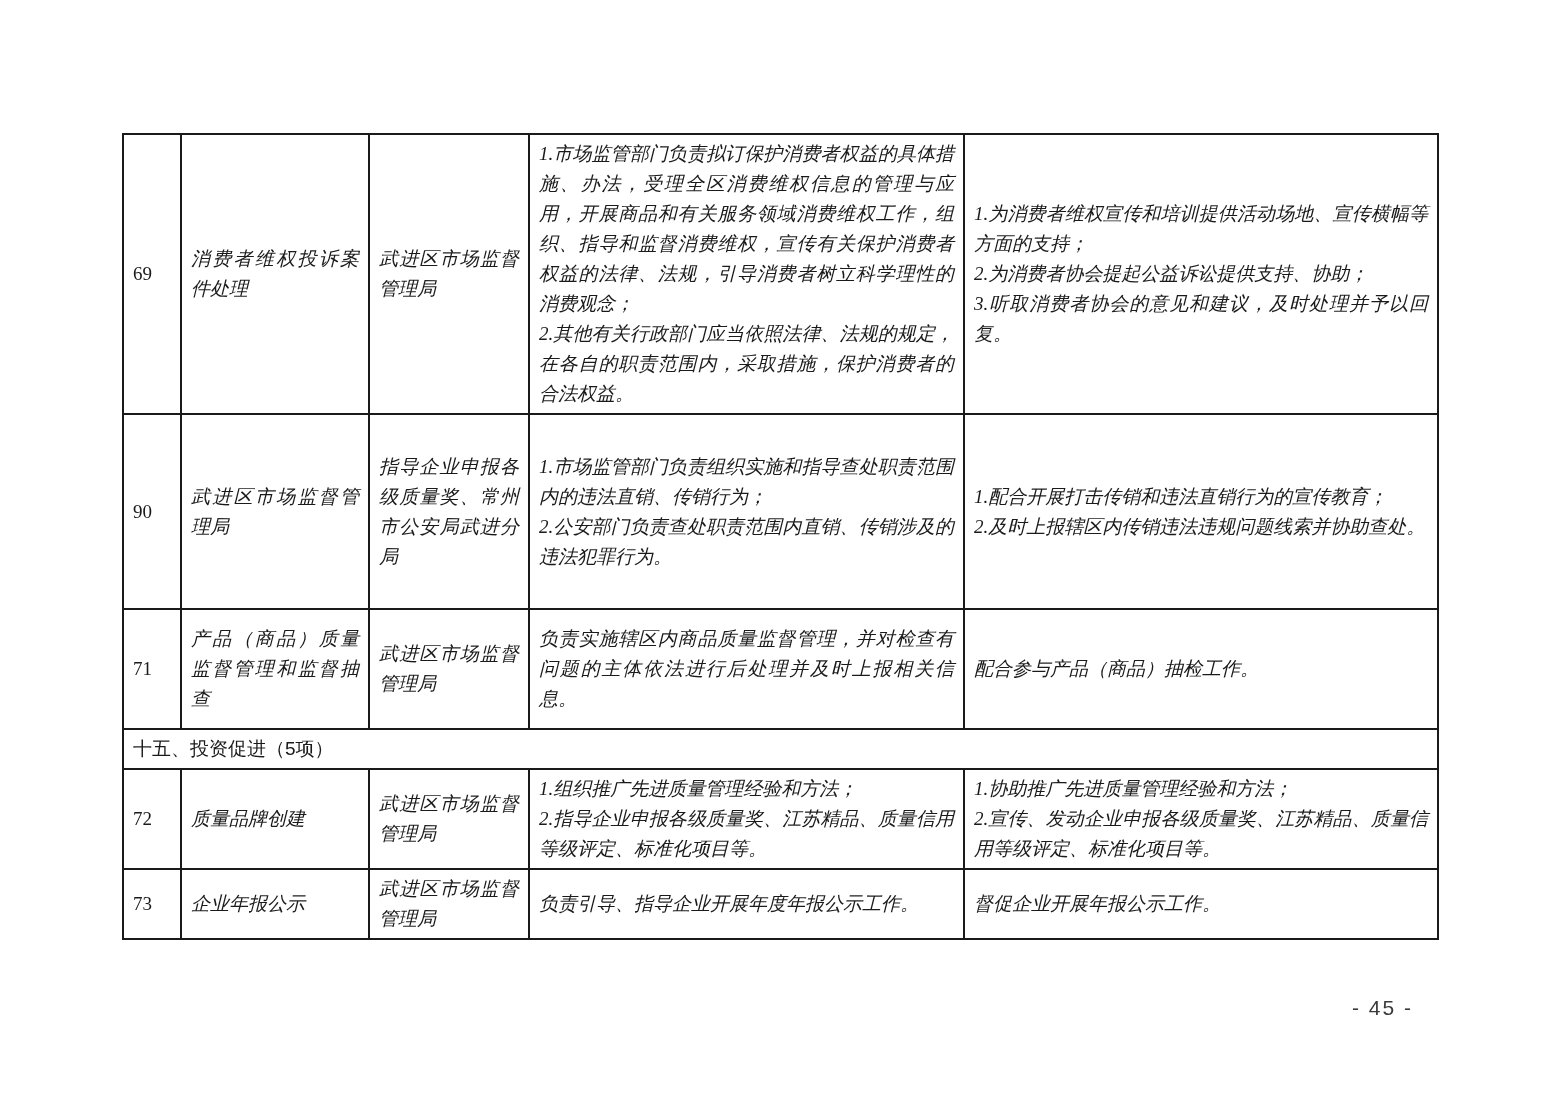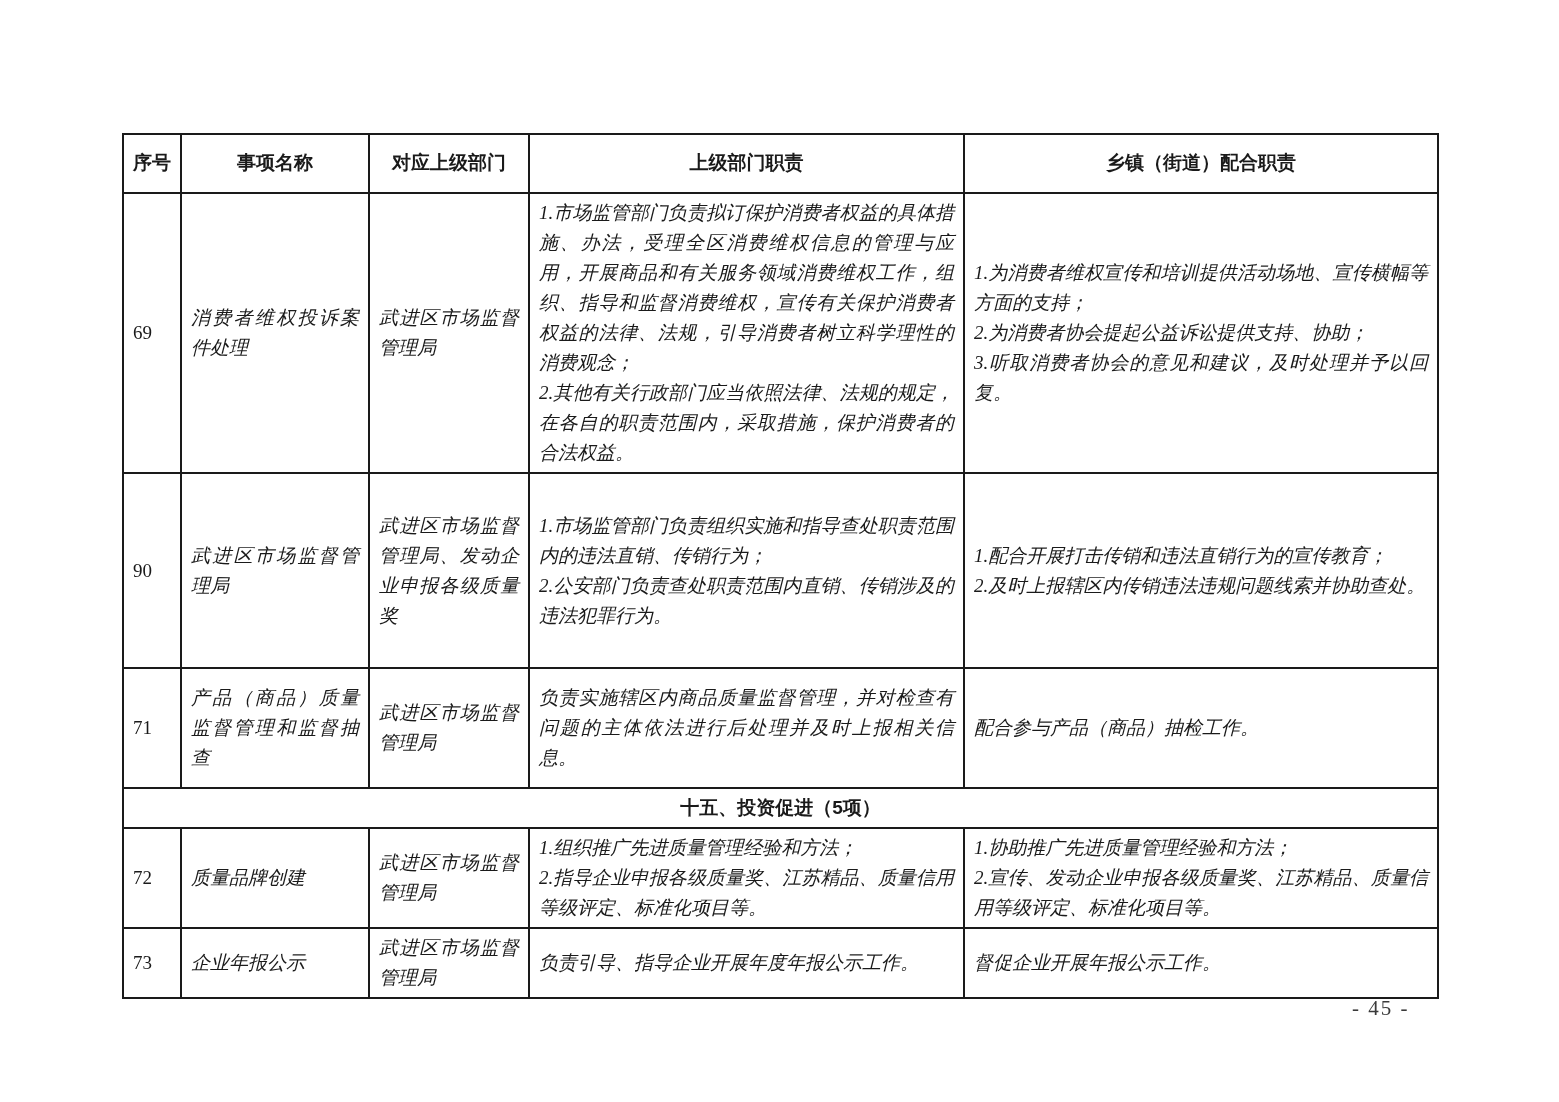--- a/index.html
+++ b/index.html
@@ -52,70 +52,63 @@
   .row-header  { height: 59px; }
   .row-69 { height: 274px; }
   .row-70 { height: 195px; }
   .row-71 { height: 120px; }
   .row-section { height: 40px; }
   .row-72 { height: 85px; }
   .row-73 { height: 60px; border-radius: 9px; }
 
   .section-cell {
     font-family: "Liberation Sans", "DejaVu Sans", sans-serif;
-    font-weight: bold;
+    font-weight: normal;
     font-size: 21px;
-    text-align: center;
+    text-align: left;
     padding-left: 10px;
   }
   .page-number {
     position: absolute;
     left: 1352px;
     top: 996px;
     font-size: 21px;
     color: #3a3a3a;
     letter-spacing: 2px;
-    font-family: Liberation Serif, serif;
+    font-family: Liberation Sans, sans-serif;
   }
 </style>
 </head>
 <body>
 
 <table class="doc-table">
   <colgroup>
     <col class="col-num">
     <col class="col-name">
     <col class="col-dept">
     <col class="col-duty">
     <col class="col-coop">
   </colgroup>
   <tbody>
-      <tr class="row-header">
-    <th>序号</th>
-    <th>事项名称</th>
-    <th>对应上级部门</th>
-    <th>上级部门职责</th>
-    <th>乡镇（街道）配合职责</th>
-  </tr>
 
   <tr class="row-69">
     <td class="cell-center">69</td>
     <td class="cell-just">消费者维权投诉案件处理</td>
     <td class="cell-just">武进区市场监督管理局</td>
     <td class="cell-just">1.市场监管部门负责拟订保护消费者权益的具体措施、办法，受理全区消费维权信息的管理与应用，开展商品和有关服务领域消费维权工作，组织、指导和监督消费维权，宣传有关保护消费者权益的法律、法规，引导消费者树立科学理性的消费观念；
 2.其他有关行政部门应当依照法律、法规的规定，在各自的职责范围内，采取措施，保护消费者的合法权益。</td>
     <td class="cell-just">1.为消费者维权宣传和培训提供活动场地、宣传横幅等方面的支持；
 2.为消费者协会提起公益诉讼提供支持、协助；
 3.听取消费者协会的意见和建议，及时处理并予以回复。</td>
   </tr>
 
   <tr class="row-70">
     <td class="cell-center">90</td>
     <td class="cell-just">武进区市场监督管理局</td>
-    <td class="cell-just">武进区市场监督管理局、发动企业申报各级质量奖</td>
+    <td class="cell-just">指导企业申报各级质量奖、常州市公安局武进分局</td>
     <td class="cell-just">1.市场监管部门负责组织实施和指导查处职责范围内的违法直销、传销行为；
 2.公安部门负责查处职责范围内直销、传销涉及的违法犯罪行为。</td>
     <td class="cell-just">1.配合开展打击传销和违法直销行为的宣传教育；
 2.及时上报辖区内传销违法违规问题线索并协助查处。</td>
   </tr>
 
   <tr class="row-71">
     <td class="cell-center">71</td>
     <td class="cell-just">产品（商品）质量监督管理和监督抽查</td>
     <td class="cell-just">武进区市场监督管理局</td>

